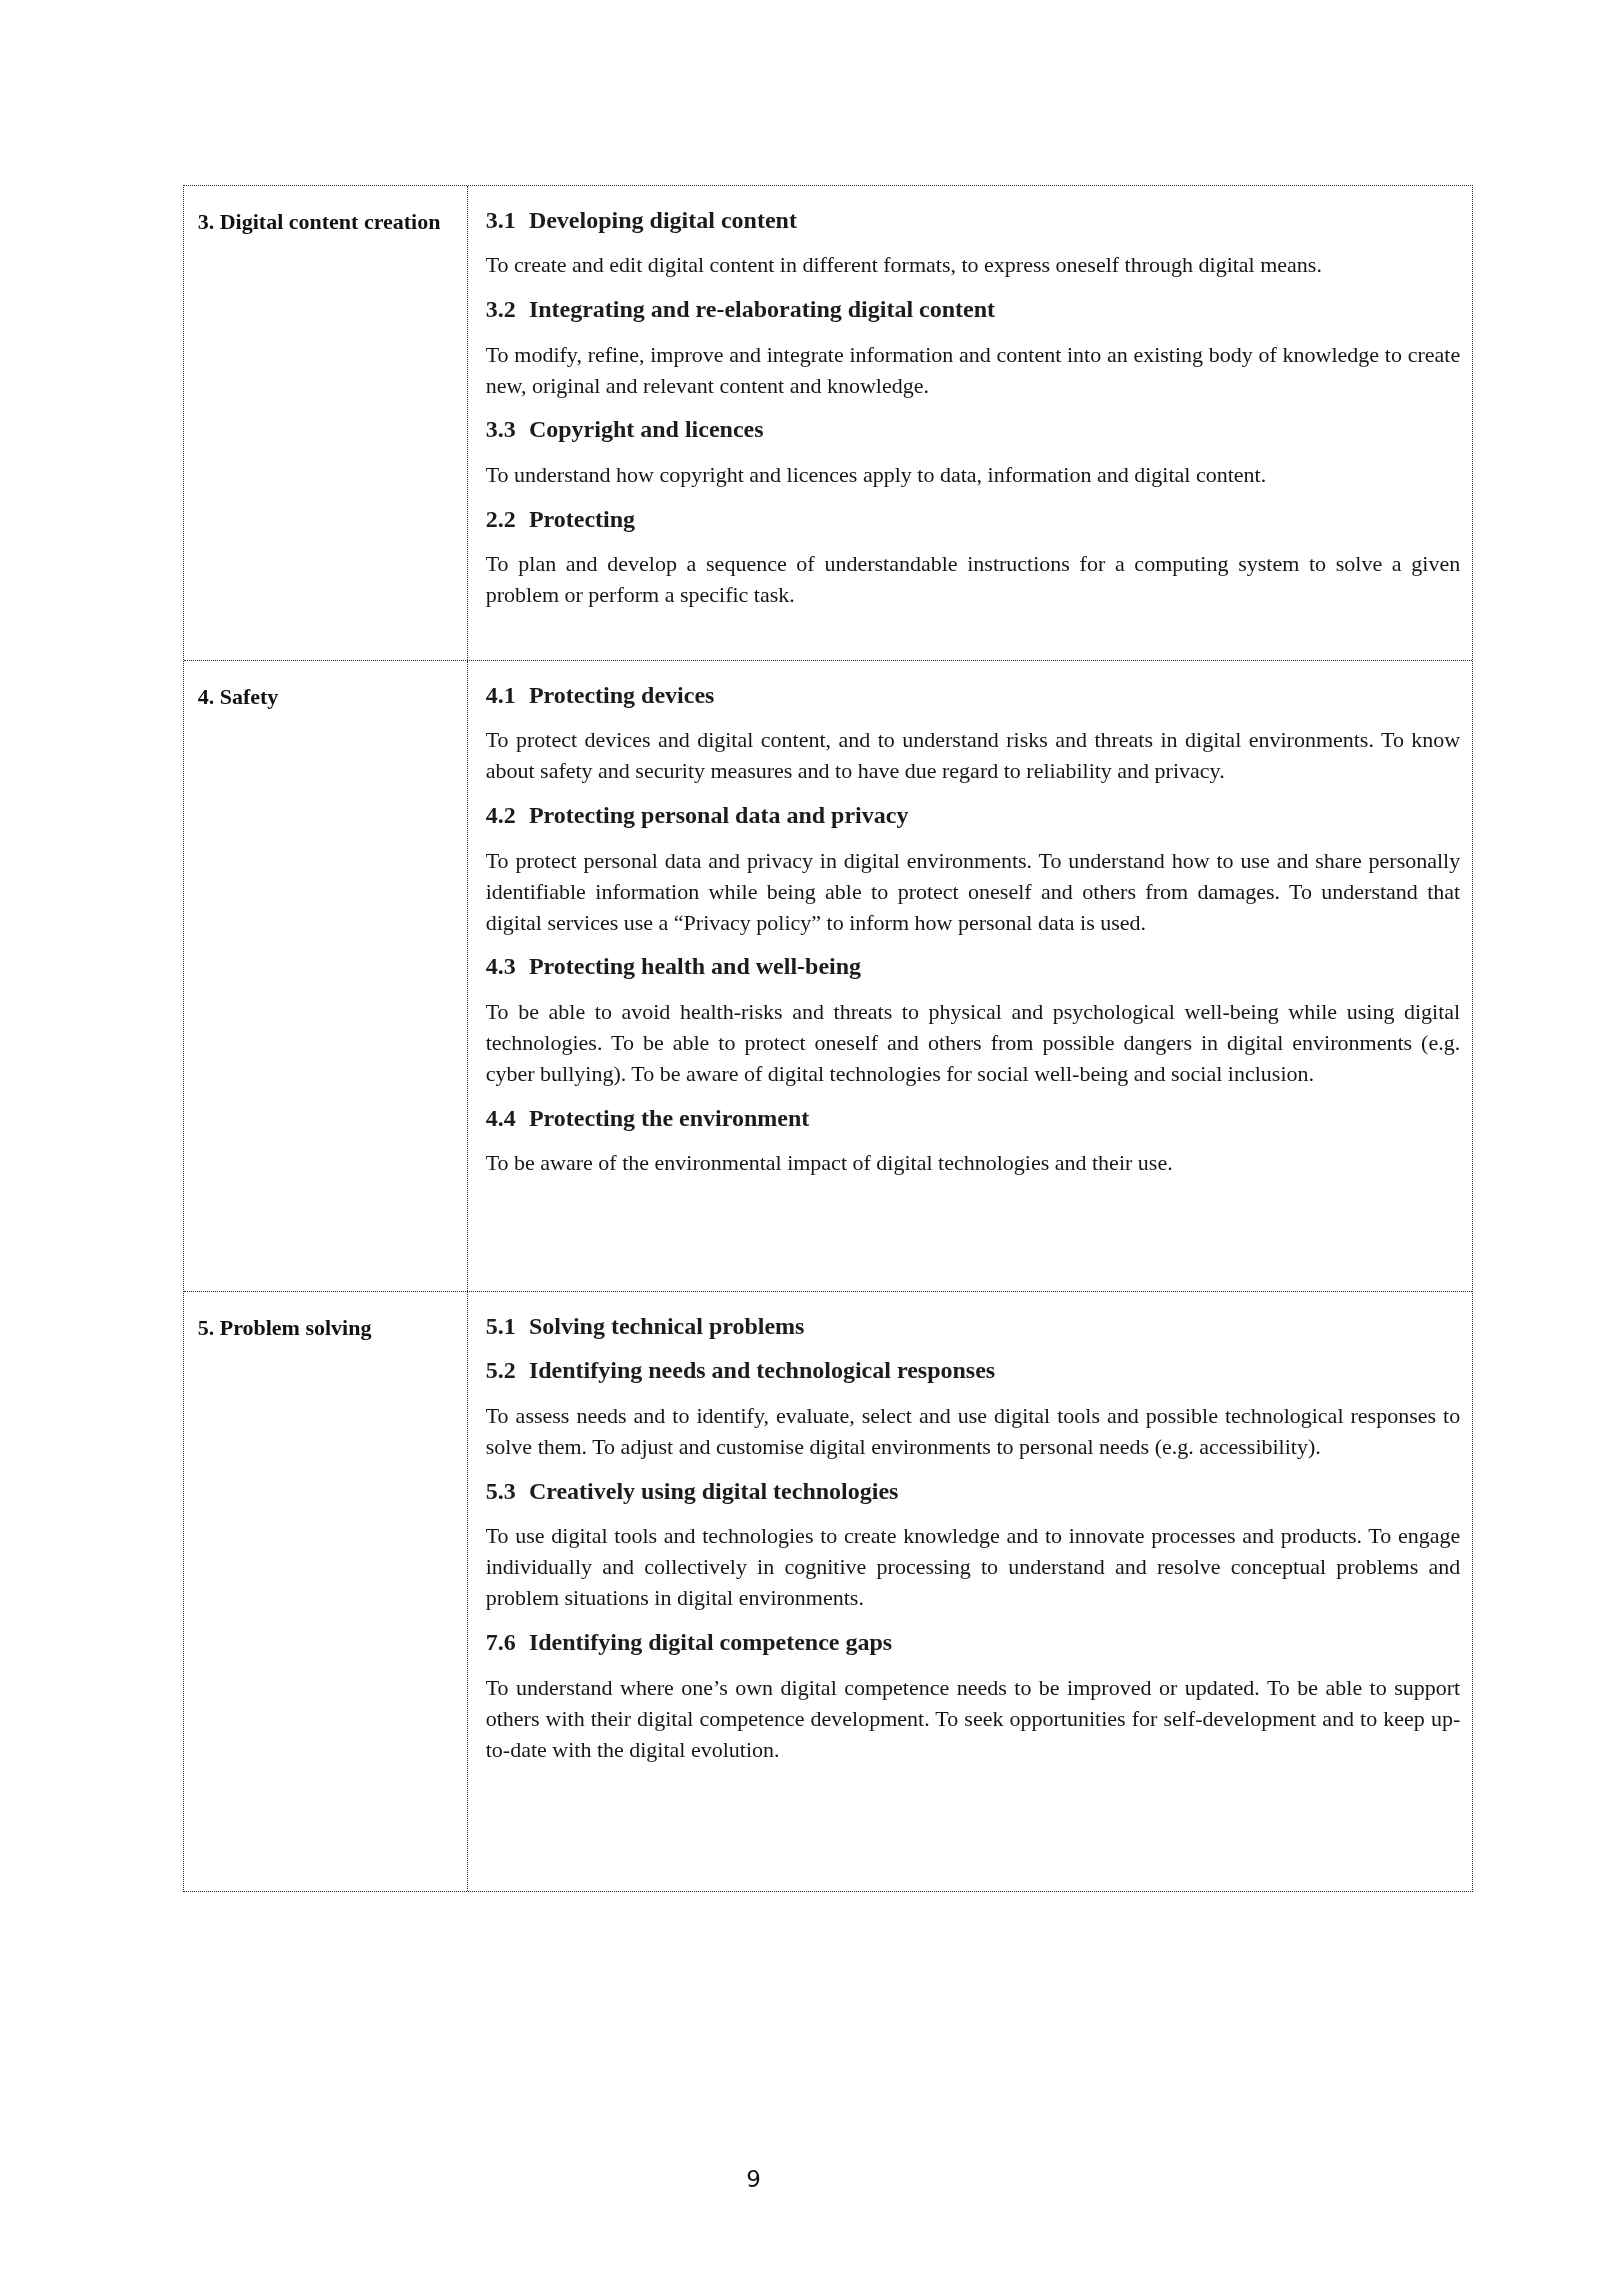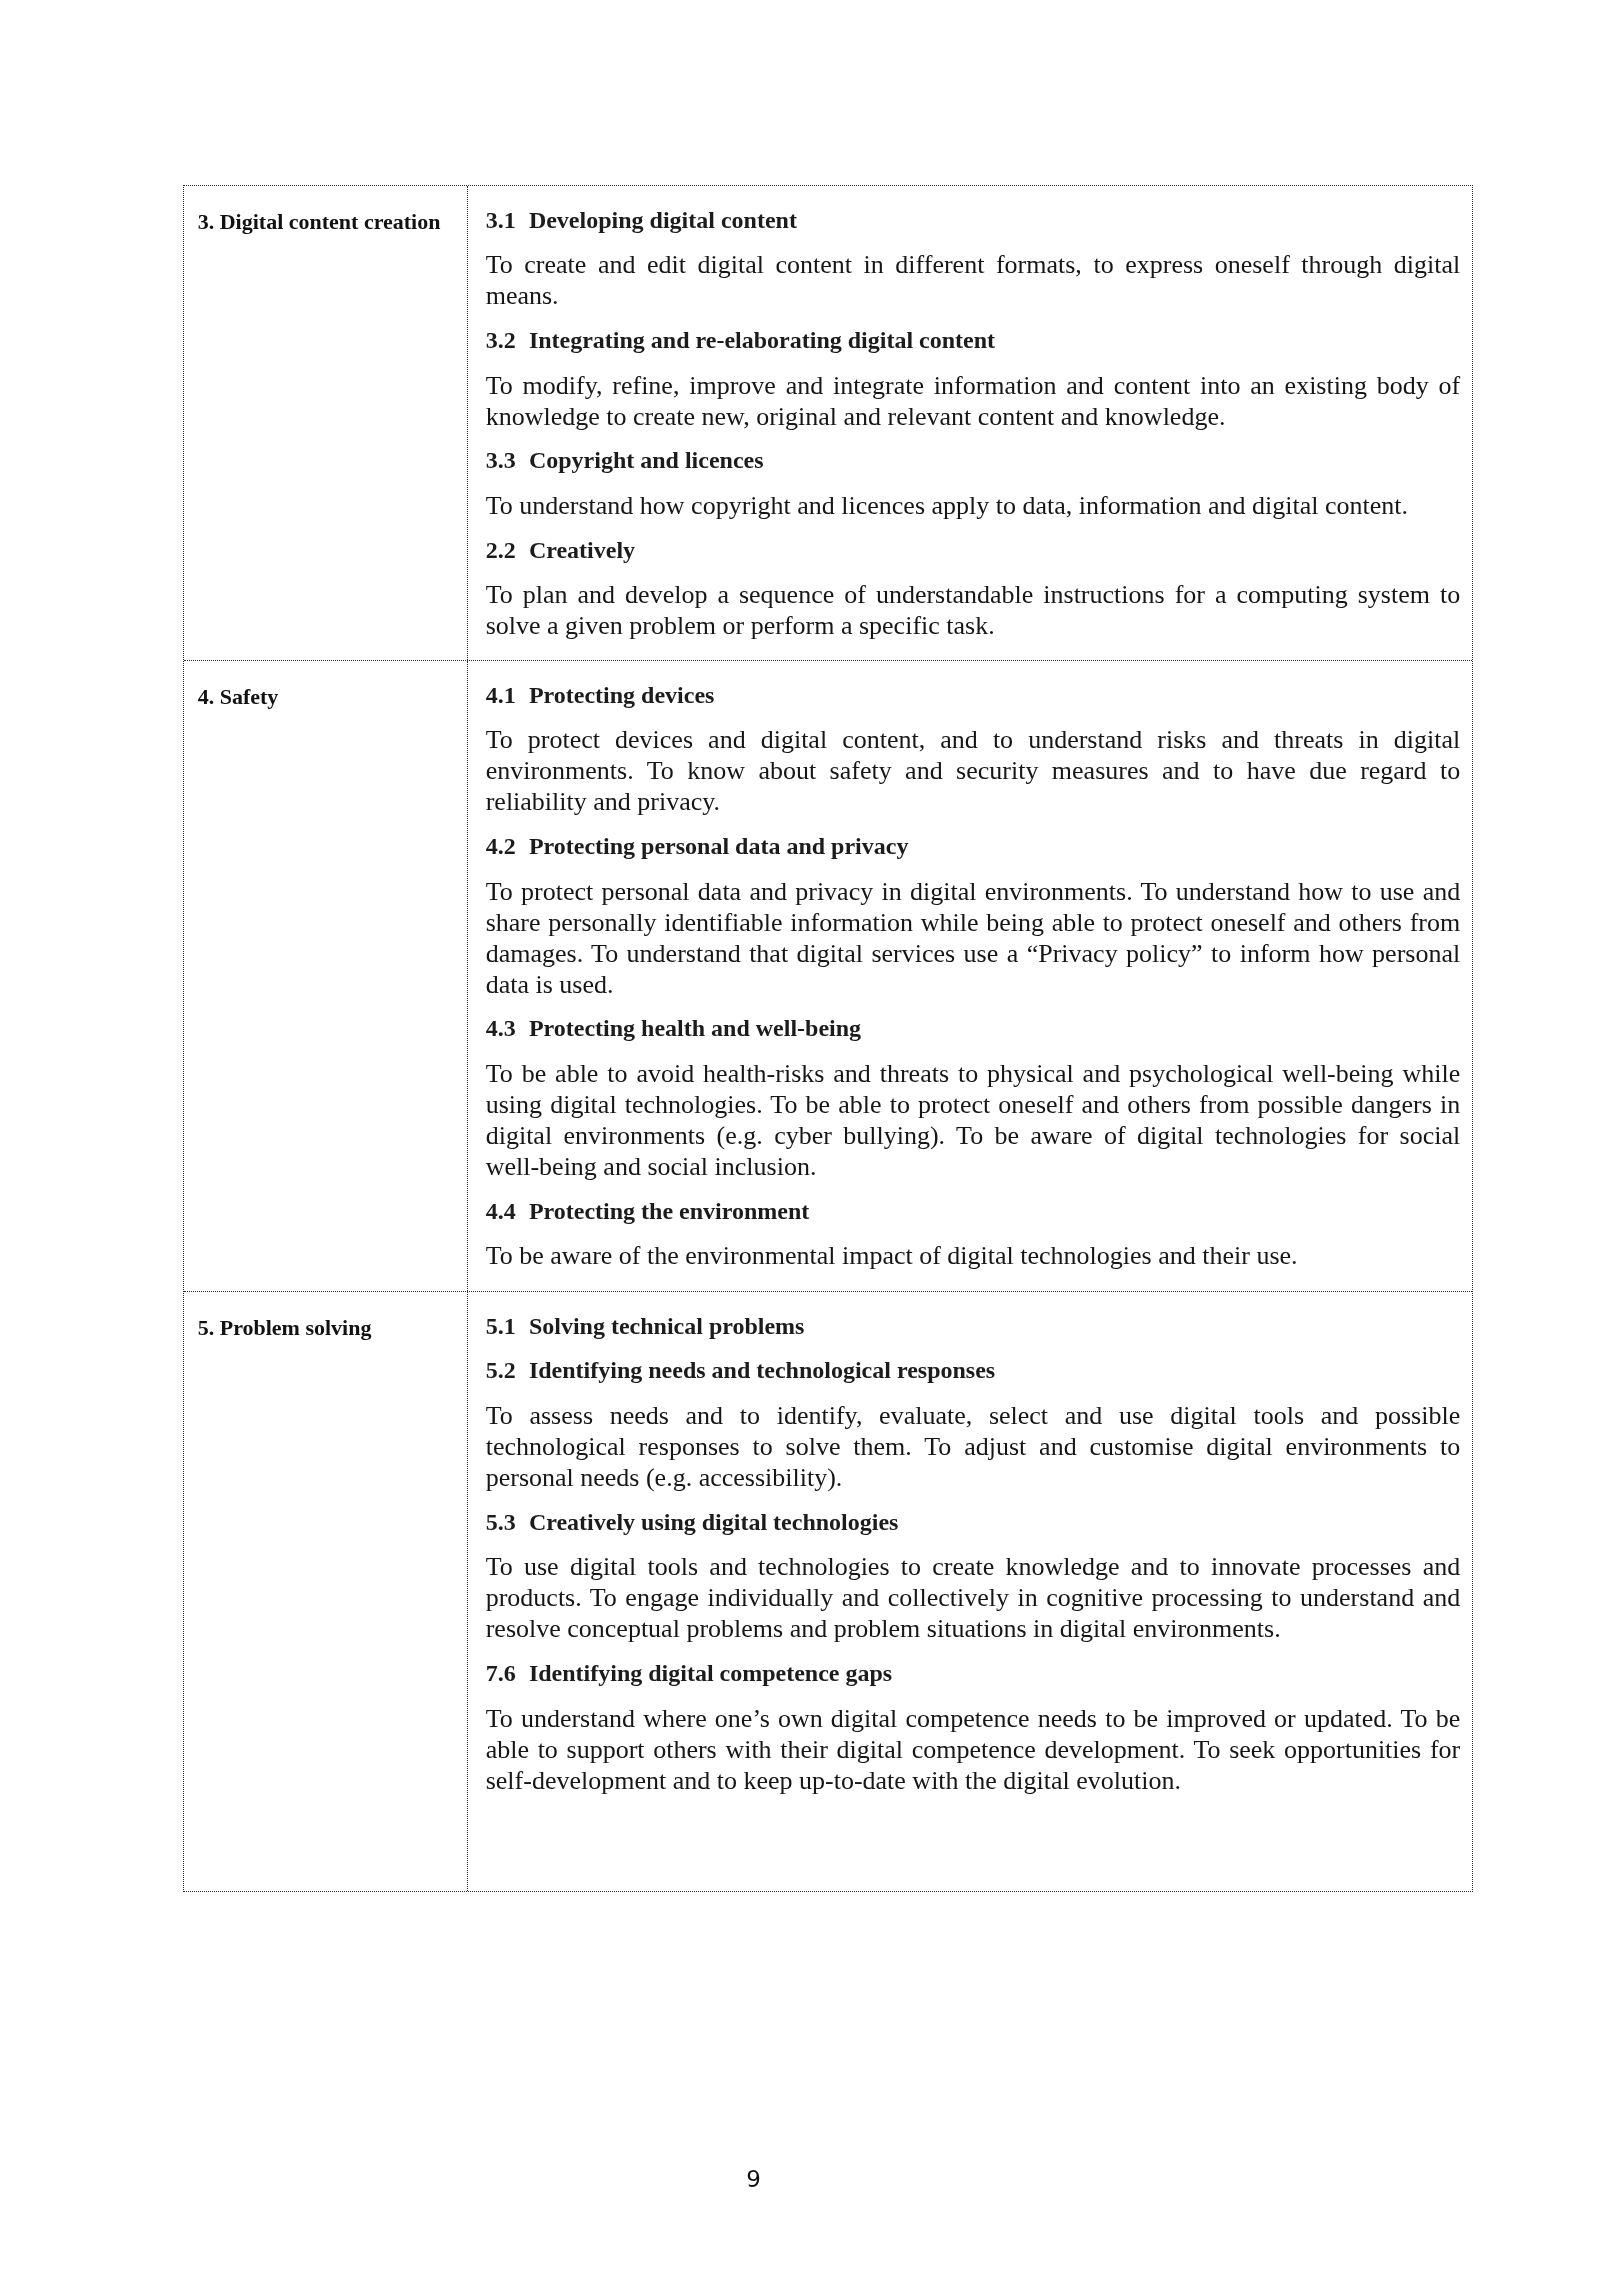--- a/index.html
+++ b/index.html
@@ -59,21 +59,21 @@
     font-weight: bold;
     color: #1c1c1c;
     margin: 0 0 13.7px 0;
     text-align: left;
   }
   .item-num {
     display: inline-block;
     margin-right: 0.55em;
   }
   .item-desc {
-    font-size: 26px;
+    font-size: 22px;
     line-height: 31px;
     margin: 0 0 13.7px 0;
     text-align: justify;
     color: #161616;
   }
   .item:last-child .item-desc {
     margin-bottom: 0;
   }
   .page-number {
     position: absolute;
@@ -105,21 +105,21 @@
         </div>
         <div class="item">
           <p class="item-heading"><span class="item-num">3.2</span><span>Integrating and re-elaborating digital content</span></p>
           <p class="item-desc">To modify, refine, improve and integrate information and content into an existing body of knowledge to create new, original and relevant content and knowledge.</p>
         </div>
         <div class="item">
           <p class="item-heading"><span class="item-num">3.3</span><span>Copyright and licences</span></p>
           <p class="item-desc">To understand how copyright and licences apply to data, information and digital content.</p>
         </div>
         <div class="item">
-          <p class="item-heading"><span class="item-num">2.2</span><span>Creatively</span></p>
+          <p class="item-heading"><span class="item-num">2.2</span><span>Protecting</span></p>
           <p class="item-desc">To plan and develop a sequence of understandable instructions for a computing system to solve a given problem or perform a specific task.</p>
         </div>
       </div>
     </div>
 
     <div class="trow r2">
       <div class="cell-area">
         <div class="area-label">4. Safety</div>
       </div>
       <div class="cell-detail">

